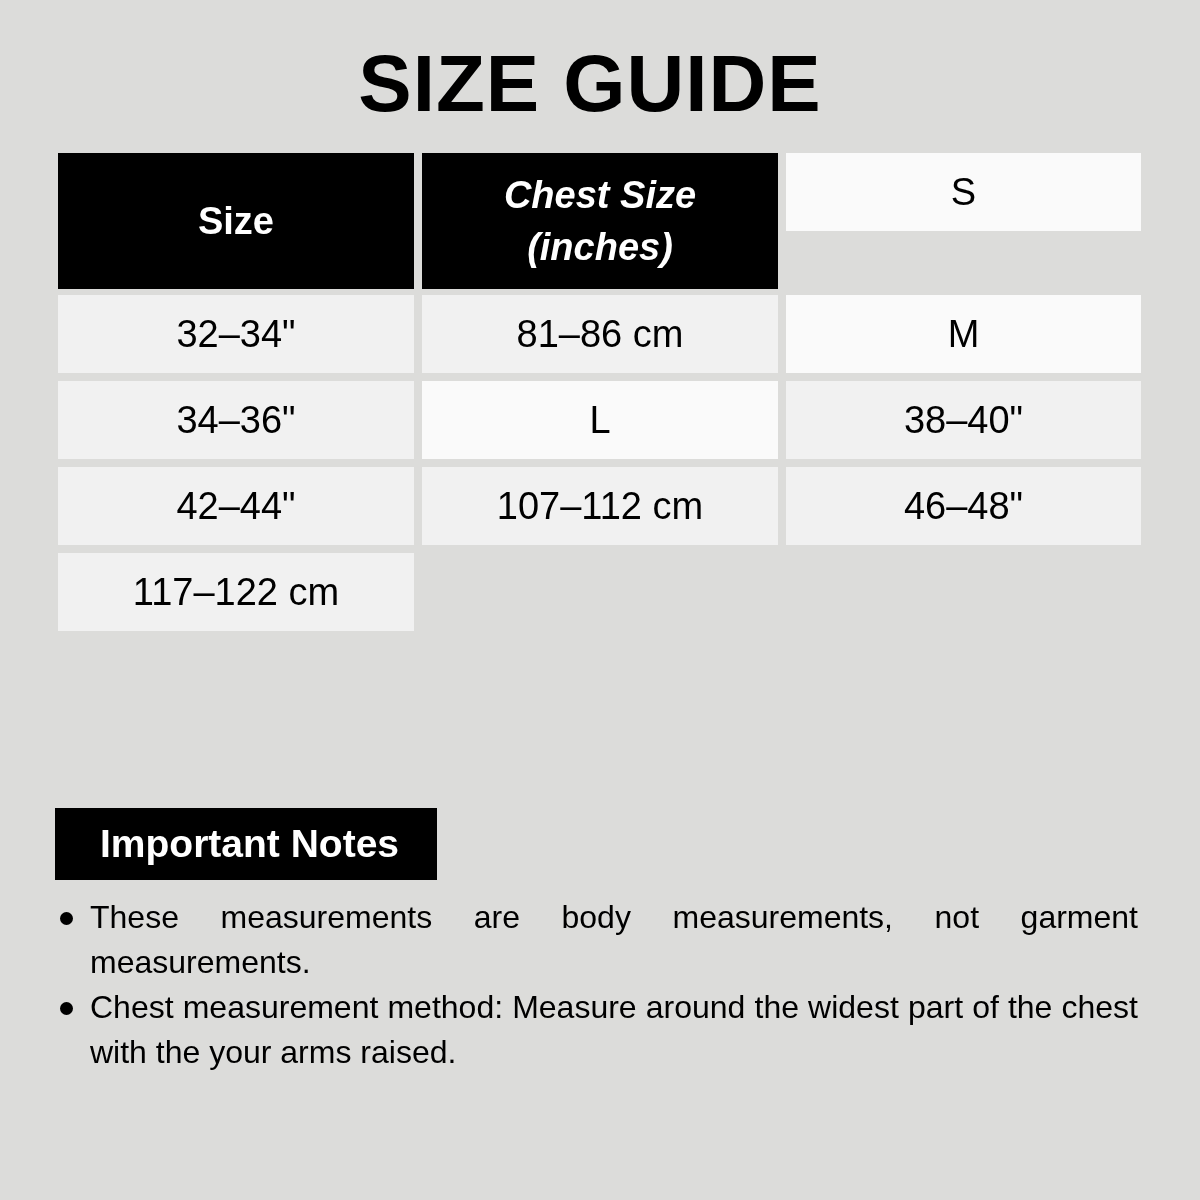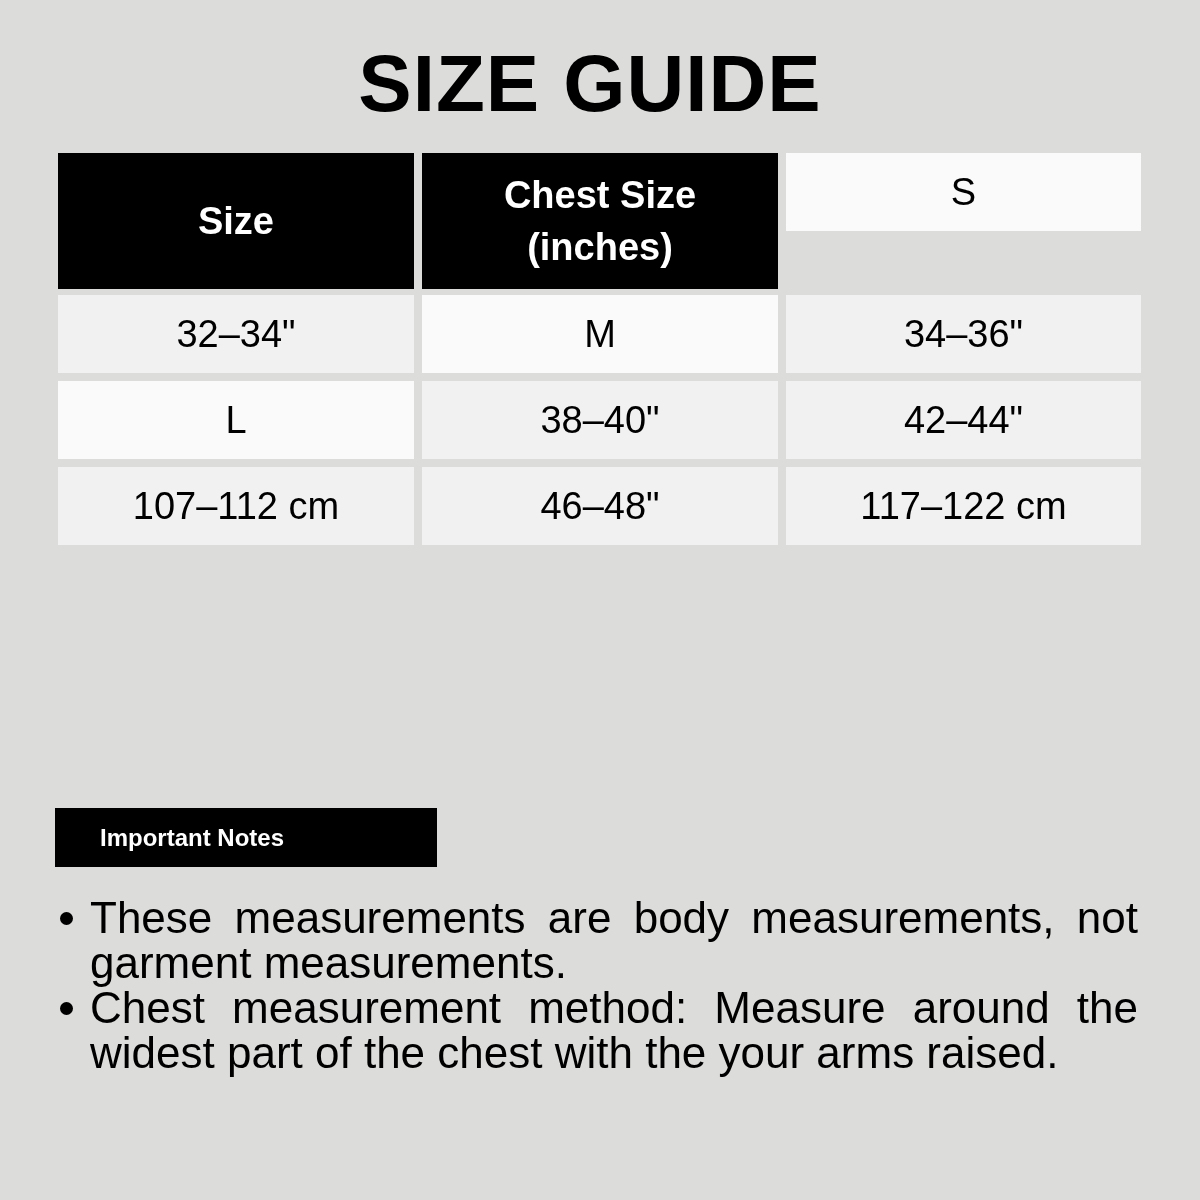--- a/index.html
+++ b/index.html
@@ -3,39 +3,40 @@
 <meta charset="utf-8">
 <style>
   html, body { margin:0; padding:0; }
   body { width:1200px; height:1200px; background:#dcdcda; position:relative; overflow:hidden; font-family:"Liberation Sans", sans-serif; color:#000; }
   .title { position:absolute; left:0; width:1200px; top:38px; text-align:center; font-size:80px; font-weight:bold; letter-spacing:1px; line-height:92px; margin-left:-10px; }
   .table { position:absolute; left:58px; top:153px; width:1143px; display:grid; grid-template-columns:356px 356px 355px; column-gap:8px; row-gap:0; }
   .hcell { background:#000; color:#fff; height:136px; display:flex; align-items:center; justify-content:center; text-align:center; font-weight:bold; font-size:38px; line-height:52px; margin-bottom:6px; }
   .cell { height:78px; display:flex; align-items:center; justify-content:center; font-size:38px; margin-bottom:8px; }
   .c0 { background:#fafafa; }
   .c1, .c2 { background:#f1f1f1; }
-  .notes-label { position:absolute; left:55px; top:808px; width:382px; height:59px; background:#000; color:#fff; font-weight:bold; font-size:24px; display:flex; align-items:center; padding-left:45px; box-sizing:border-box; }
+  .notes-label { position:absolute; left:55px; top:808px; width:382px; height:72px; background:#000; color:#fff; font-weight:bold; font-size:39px; display:flex; align-items:center; padding-left:45px; box-sizing:border-box; }
   .notes { position:absolute; left:58px; top:895px; width:1080px; margin:0; padding:0; list-style:none; }
-  .notes li { position:relative; padding-left:32px; font-size:44px; line-height:45px; text-align:justify; text-align-last:left; }
+  .notes li { position:relative; padding-left:32px; font-size:32px; line-height:45px; text-align:justify; text-align-last:left; }
   .bullet { position:absolute; left:2px; top:17px; width:13px; height:13px; border-radius:50%; background:#000; }
   .bold { font-weight:normal; }
 </style>
 </head>
 <body>
 
 <div class="title">SIZE GUIDE</div>
 
 <div class="table">
   <div class="hcell">Size</div>
   <div class="hcell">
-      <span style="display:block;width:240px;">Chest Size (inches)</span>
+      <span style="display:block;width:240px;font-style:italic;">Chest Size (inches)</span>
     </div>
 
   <div class="cell c0">S</div>
   <div class="cell c1">32–34"</div>
+  <div class="cell c2">81–86 cm</div>
 
   <div class="cell c0">M</div>
   <div class="cell c1">34–36"</div>
 
   <div class="cell c0">L</div>
   <div class="cell c1">38–40"</div>
 
   <div class="cell c1">42–44"</div>
   <div class="cell c2">107–112 cm</div>
 

